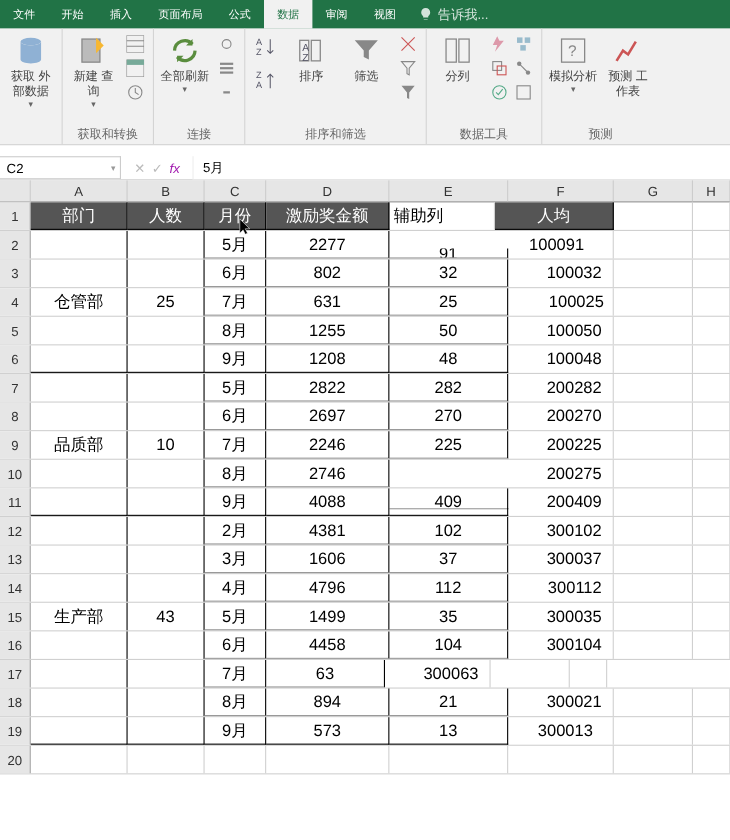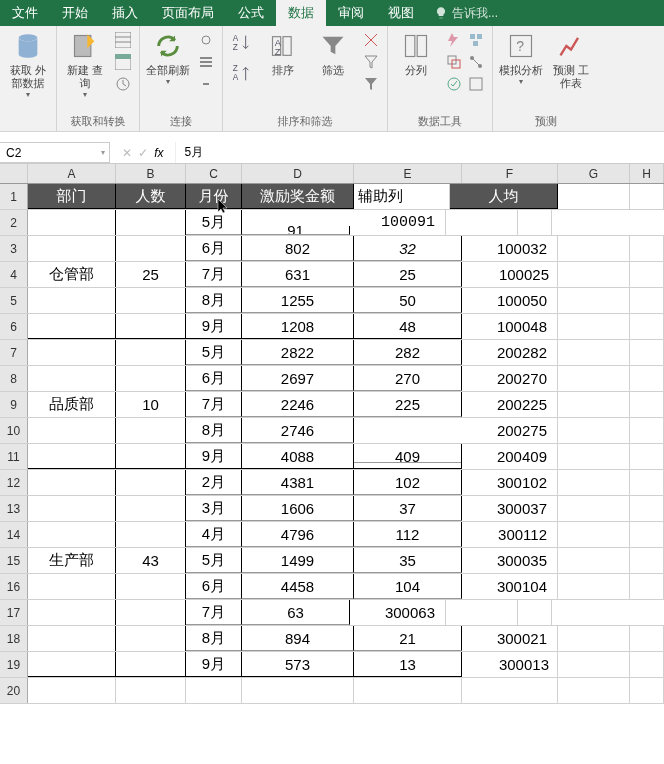--- a/index.html
+++ b/index.html
@@ -1,20 +1,20 @@
 <!DOCTYPE html>
 <html><head>
 <meta charset="utf-8">
 <style>
 * { margin: 0; padding: 0; box-sizing: border-box; font-family: "Microsoft YaHei", Arial, sans-serif; }
 body { background: #fff; width: 664px; height: 764px; overflow: hidden; font-size: 12px; }
 
 
 .ribbon-tabs { display: flex; background: #217346; height: 26px; color: #fff; align-items: stretch; }
-.ribbon-tab { padding: 0 12px; display: flex; align-items: center; cursor: pointer; font-size: 13px; }
+.ribbon-tab { padding: 0 12px; display: flex; align-items: center; cursor: pointer; font-size: 10px; }
 .ribbon-tab.active { background: #f1f1f1; color: #217346; }
 .tell-me { display: flex; align-items: center; opacity: 0.8; margin-left: 8px; font-size: 12px; }
 .tell-me svg { margin-right: 4px; }
 
 
 .ribbon { background: #f1f1f1; height: 106px; border-bottom: 1px solid #d4d4d4; display: flex; }
 .ribbon-group { border-right: 1px solid #d4d4d4; display: flex; flex-direction: column; justify-content: space-between; padding: 4px 6px 2px 6px; }
 .ribbon-group-row { display: flex; align-items: flex-start; gap: 6px; flex: 1; }
 .ribbon-group-label { text-align: center; font-size: 11px; color: #666; padding-top: 2px; }
 .ribbon-big-btn { display: flex; flex-direction: column; align-items: center; width: 44px; cursor: pointer; }
@@ -23,21 +23,21 @@
 .dropdown-arrow { font-size: 8px; color: #666; }
 .small-stack { display: flex; flex-direction: column; gap: 2px; }
 .small-btn { width: 20px; height: 20px; display: flex; align-items: center; justify-content: center; cursor: pointer; }
 .small-icons-grid { display: grid; grid-template-columns: repeat(2, 20px); grid-auto-rows: 20px; gap: 2px; }
 
 
 .formula-row { display: flex; height: 22px; border-bottom: 1px solid #ccc; align-items: stretch; margin-top: 10px; }
 .name-box { width: 110px; border: 1px solid #ccc; border-left: none; display: flex; align-items: center; padding-left: 6px; background: #fff; position: relative; font-size: 12px; }
 .name-box .dd { position: absolute; right: 4px; color: #999; font-size: 8px; }
 .fx-btns { display: flex; align-items: center; gap: 6px; padding: 0 12px; color: #bbb; }
-.fx-btns .fx { font-style: italic; color: #000000; }
+.fx-btns .fx { font-style: italic; color: #a21caf; }
 .formula-input { flex: 1; border: none; border-left: 1px solid #eee; padding-left: 8px; font-size: 12px; }
 
 
 .sheet { position: relative; }
 .col-headers { display: flex; height: 20px; background: #e6e6e6; border-bottom: 1px solid #999; font-size: 12px; }
 .corner { width: 28px; border-right: 1px solid #ccc; background: #e6e6e6; }
 .col-h { border-right: 1px solid #ccc; display: flex; align-items: center; justify-content: center; color: #333; }
 .row { display: flex; border-bottom: 1px solid #d0d0d0; height: 26px; }
 .row-h { width: 28px; background: #e6e6e6; border-right: 1px solid #aaa; display: flex; align-items: center; justify-content: center; font-size: 12px; color: #333; }
 .cell { border-right: 1px solid #d0d0d0; display: flex; align-items: center; justify-content: center; padding: 0 4px; font-size: 15px; color: #000; overflow: hidden; white-space: nowrap; }
@@ -337,32 +337,33 @@
         <div class="cell left cF">辅助列</div>
         <div class="cell hdr cE" style="border-right: 1px solid rgb(0, 0, 0); border-bottom: 1px solid rgb(0, 0, 0);">人均</div>
         <div class="cell cG"></div>
         <div class="cell cH"></div>
       </div>
       <div class="row">
         <div class="row-h">2</div>
         <div class="cell cA" style="border-bottom: none; border-right: 1px solid rgb(0, 0, 0);"></div>
         <div class="cell cB" style="border-bottom: none; border-right: 1px solid rgb(0, 0, 0);"></div>
         <div class="cell cC" style="border-right: 1px solid rgb(0, 0, 0); border-bottom: 1px solid rgb(153, 153, 153);">5月</div>
+        <div class="cell cD" style="border-right: 1px solid rgb(0, 0, 0); border-bottom: 1px solid rgb(153, 153, 153);">2277</div>
         <div class="cell cE" style="border-right: 1px solid rgb(0, 0, 0); border-bottom: 1px solid rgb(153, 153, 153); margin-top: 16px;">91</div>
-        <div class="cell cF" style="justify-content: flex-end; padding-right: 10px; font-family: Liberation Mono, monospace;">100091</div>
+        <div class="cell cF" style="justify-content: flex-end; padding-right: 26px;">100091</div>
         <div class="cell cG"></div>
         <div class="cell cH"></div>
       </div>
       <div class="row">
         <div class="row-h">3</div>
         <div class="cell cA" style="border-bottom: none; border-right: 1px solid rgb(0, 0, 0);"></div>
         <div class="cell cB" style="border-bottom: none; border-right: 1px solid rgb(0, 0, 0);"></div>
         <div class="cell cC" style="border-right: 1px solid rgb(0, 0, 0); border-bottom: 1px solid rgb(153, 153, 153);">6月</div>
         <div class="cell cD" style="border-right: 1px solid rgb(0, 0, 0); border-bottom: 1px solid rgb(153, 153, 153);">802</div>
-        <div class="cell cE" style="border-right: 1px solid rgb(0, 0, 0); border-bottom: 1px solid rgb(153, 153, 153); font-style: italic;">32</div>
+        <div class="cell cE" style="border-right: 1px solid rgb(0, 0, 0); border-bottom: 1px solid rgb(153, 153, 153);">32</div>
         <div class="cell cF" style="justify-content: flex-end; padding-right: 10px;">100032</div>
         <div class="cell cG"></div>
         <div class="cell cH"></div>
       </div>
       <div class="row">
         <div class="row-h">4</div>
         <div class="cell cA" style="border-bottom: none; border-right: 1px solid rgb(0, 0, 0);">仓管部</div>
         <div class="cell cB" style="border-bottom: none; border-right: 1px solid rgb(0, 0, 0);">25</div>
         <div class="cell cC" style="border-right: 1px solid rgb(0, 0, 0); border-bottom: 1px solid rgb(153, 153, 153);">7月</div>
         <div class="cell cD" style="border-right: 1px solid rgb(0, 0, 0); border-bottom: 1px solid rgb(153, 153, 153);">631</div>
@@ -524,21 +525,21 @@
         <div class="cell cG"></div>
         <div class="cell cH"></div>
       </div>
       <div class="row">
         <div class="row-h">19</div>
         <div class="cell cA" style="border-right: 1px solid rgb(0, 0, 0); border-bottom: 1px solid rgb(0, 0, 0);"></div>
         <div class="cell cB" style="border-right: 1px solid rgb(0, 0, 0); border-bottom: 1px solid rgb(0, 0, 0);"></div>
         <div class="cell cC" style="border-right: 1px solid rgb(0, 0, 0); border-bottom: 1px solid rgb(0, 0, 0);">9月</div>
         <div class="cell cD" style="border-right: 1px solid rgb(0, 0, 0); border-bottom: 1px solid rgb(0, 0, 0);">573</div>
         <div class="cell cE" style="border-right: 1px solid rgb(0, 0, 0); border-bottom: 1px solid rgb(0, 0, 0);">13</div>
-        <div class="cell cF" style="justify-content: flex-end; padding-right: 8px;">300013</div>
+        <div class="cell cF" style="justify-content: flex-end; padding-right: 18px;">300013</div>
         <div class="cell cG"></div>
         <div class="cell cH"></div>
       </div>
       <div class="row">
         <div class="row-h">20</div>
         <div class="cell cA"></div>
         <div class="cell cB"></div>
         <div class="cell cC"></div>
         <div class="cell cD"></div>
         <div class="cell cE"></div>

